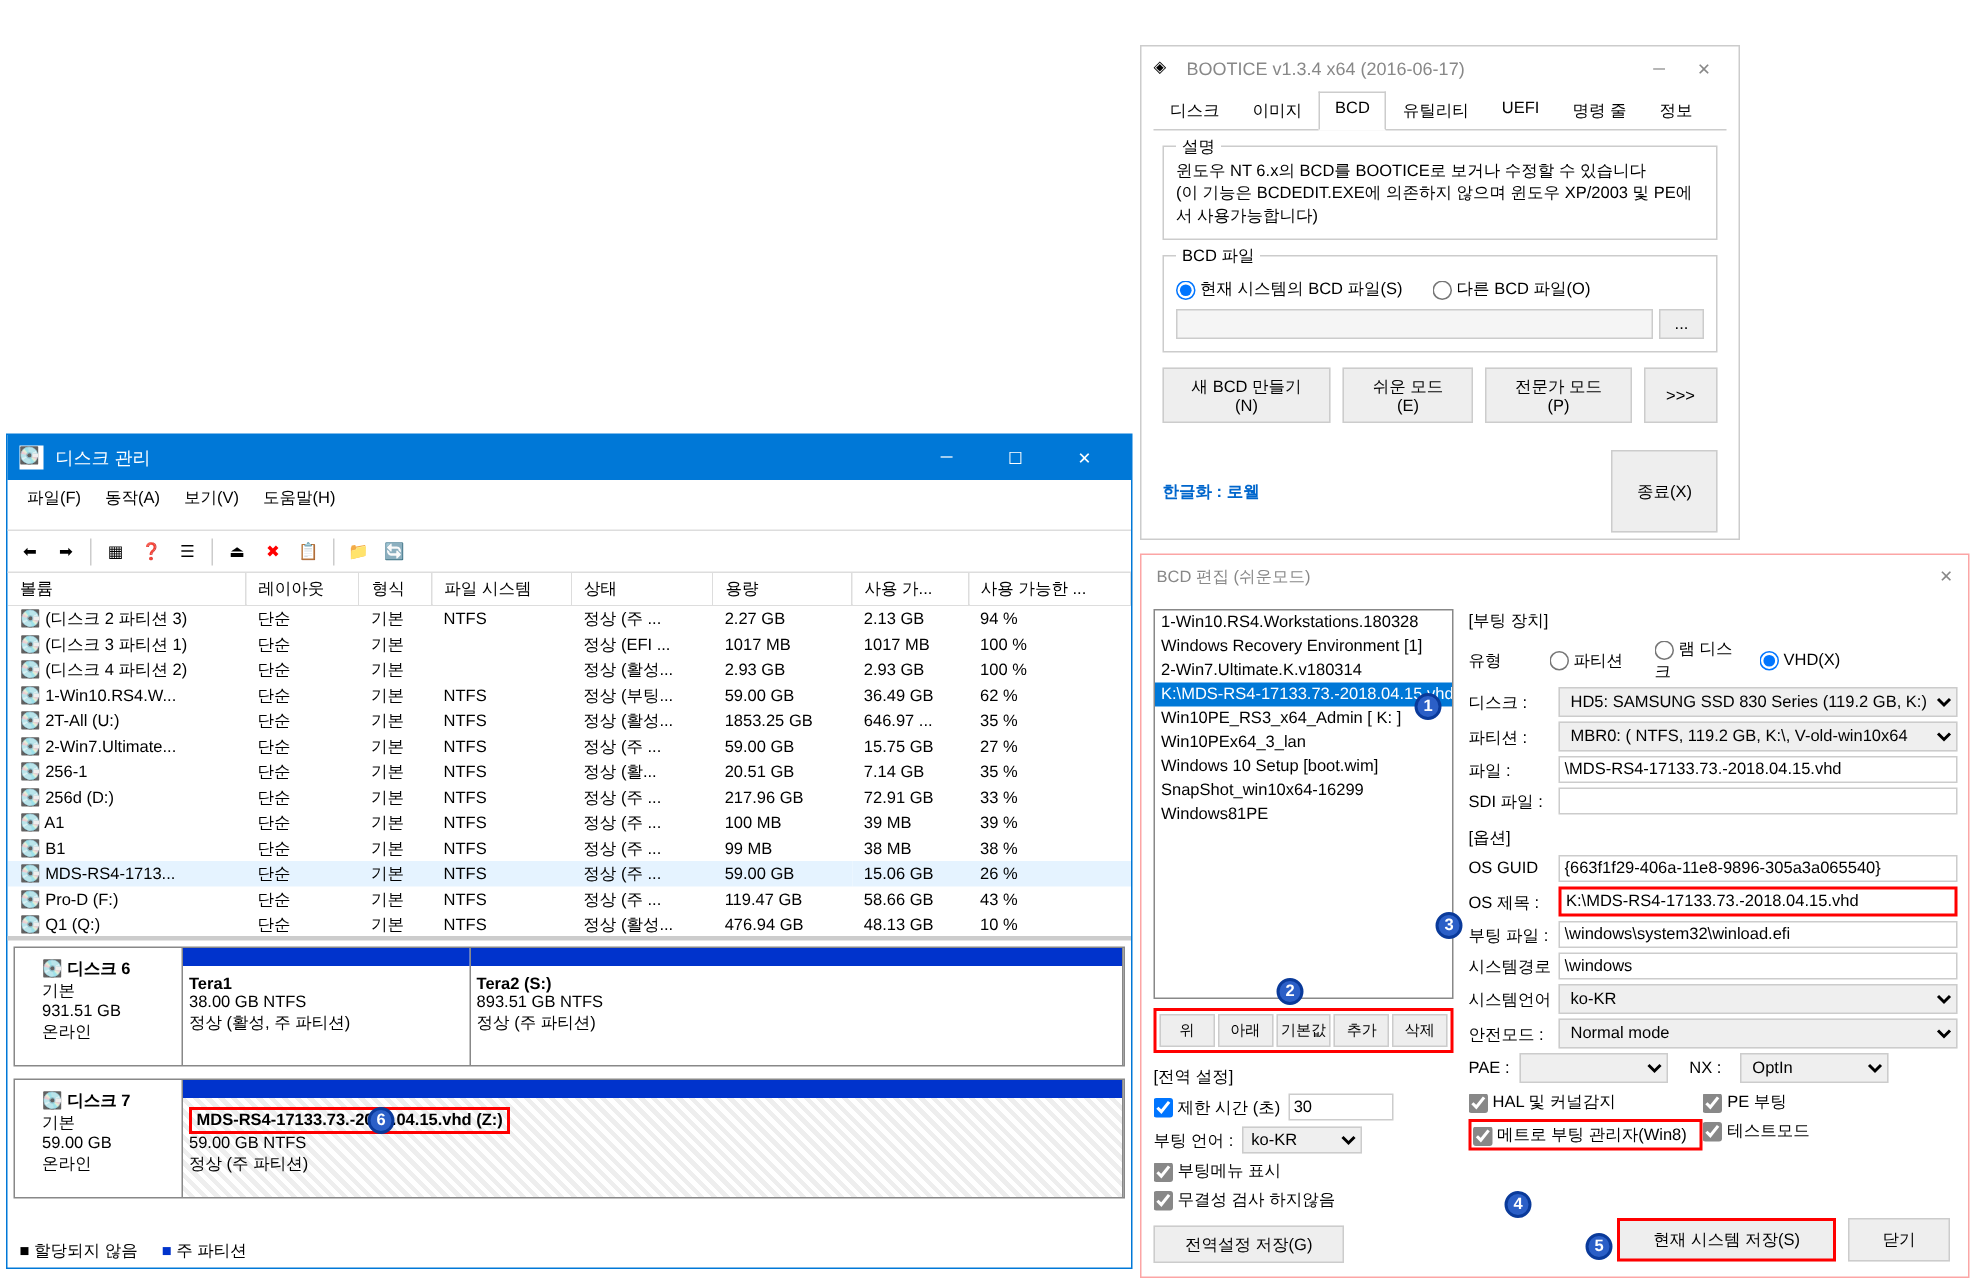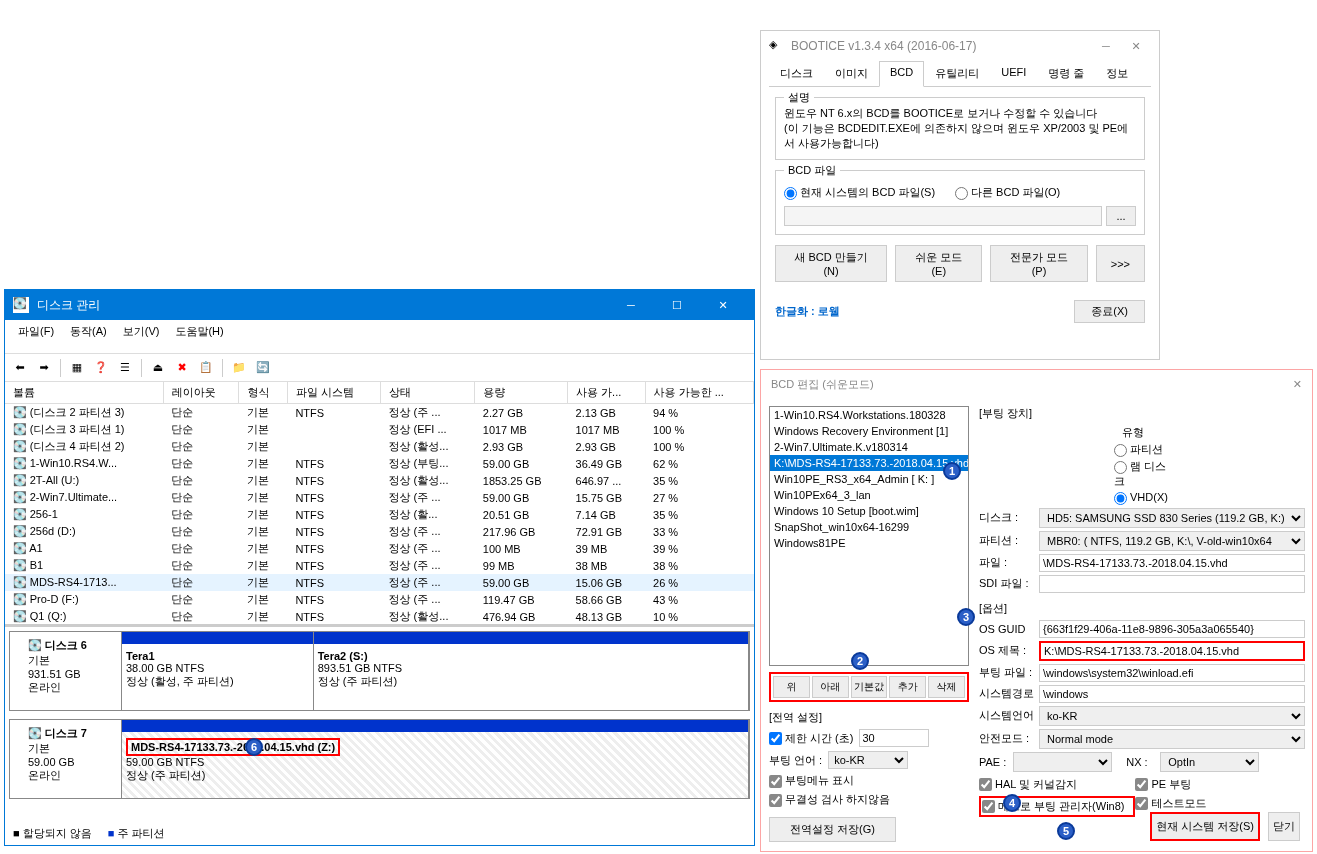--- a/index.html
+++ b/index.html
@@ -47,21 +47,21 @@
 .bi-body { padding: 10px 14px; }
 .bi-group { border: 1px solid #ccc; padding: 8px; margin-bottom: 10px; position: relative; }
 .bi-group .gtitle { position: absolute; top: -8px; left: 8px; background: #fff; padding: 0 4px; }
 .bi-radio { display: flex; gap: 20px; margin: 6px 0; }
 .bi-path { display: flex; gap: 4px; }
 .bi-path input { flex: 1; border: 1px solid #ccc; padding: 3px; background: #f5f5f5; }
 .bi-path button { width: 30px; border: 1px solid #ccc; background: #eee; }
 .bi-btns { display: flex; gap: 8px; justify-content: flex-end; }
 .bi-btns button { padding: 4px 14px; border: 1px solid #ccc; background: #eee; cursor: pointer; }
 .bi-footer { display: flex; justify-content: space-between; padding: 8px 14px; align-items: center; }
-.bi-footer button { padding: 3px 16px; border: 1px solid #ccc; background: #eee; }
+.bi-footer button { padding: 19px 16px; border: 1px solid #ccc; background: #eee; }
 
 
 .bcd-window { position: absolute; left: 760px; top: 369px; width: 553px; height: 483px; border: 1px solid #fca5a5; background: #fff; }
 .bcd-titlebar { height: 28px; display: flex; align-items: center; padding: 0 10px; color: #888; }
 .bcd-titlebar .title { flex: 1; }
 .bcd-body { display: flex; padding: 8px; gap: 10px; }
 .bcd-left { width: 200px; }
 .bcd-list { border: 1px solid #888; height: 260px; overflow: auto; }
 .bcd-list div { padding: 2px 4px; cursor: pointer; white-space: nowrap; overflow: hidden; }
 .bcd-list div.sel { background: #0078d7; color: #fff; }
@@ -71,26 +71,26 @@
 .bcd-global .row { display: flex; align-items: center; gap: 6px; margin: 4px 0; }
 .bcd-global input[type=text] { width: 70px; border: 1px solid #ccc; padding: 2px; }
 .bcd-global select { width: 80px; border: 1px solid #ccc; padding: 1px; }
 .bcd-global .save-btn { padding: 4px 20px; border: 1px solid #ccc; background: #eee; margin-top: 6px; }
 .bcd-right { flex: 1; }
 .bcd-right .section { margin-bottom: 8px; }
 .bcd-right .stitle { font-size: 11px; margin-bottom: 4px; }
 .bcd-right .row { display: flex; align-items: center; gap: 4px; margin: 3px 0; }
 .bcd-right .row label { width: 56px; }
 .bcd-right .row input, .bcd-right .row select { flex: 1; border: 1px solid #ccc; padding: 2px 3px; font-size: 11px; }
-.bcd-right .radios { display: flex; gap: 2px; flex-direction: column; }
+.bcd-right .radios { display: flex; gap: 14px; }
 .bcd-right .checks { display: flex; flex-wrap: wrap; }
 .bcd-right .checks label { width: 48%; margin: 2px 0; }
 .redborder { border: 2px solid red !important; }
 .bcd-footer { position: absolute; bottom: 10px; right: 12px; display: flex; gap: 8px; }
-.bcd-footer button { padding: 5px 4px; border: 1px solid #ccc; background: #eee; cursor: pointer; }
+.bcd-footer button { padding: 5px 22px; border: 1px solid #ccc; background: #eee; cursor: pointer; }
 .bcd-footer button.red { border: 2px solid red; }
 
 .numcircle { position: absolute; width: 18px; height: 18px; border-radius: 50%; background: #2b5fc7; color: #fff; font-weight: bold; display: flex; align-items: center; justify-content: center; font-size: 11px; border: 2px solid #0a3a9a; }
 input[type=checkbox], input[type=radio] { margin-right: 3px; vertical-align: middle; }
 </style>
 </head>
 <body>
 
 <div class="dm-window">
   <div class="dm-titlebar">

